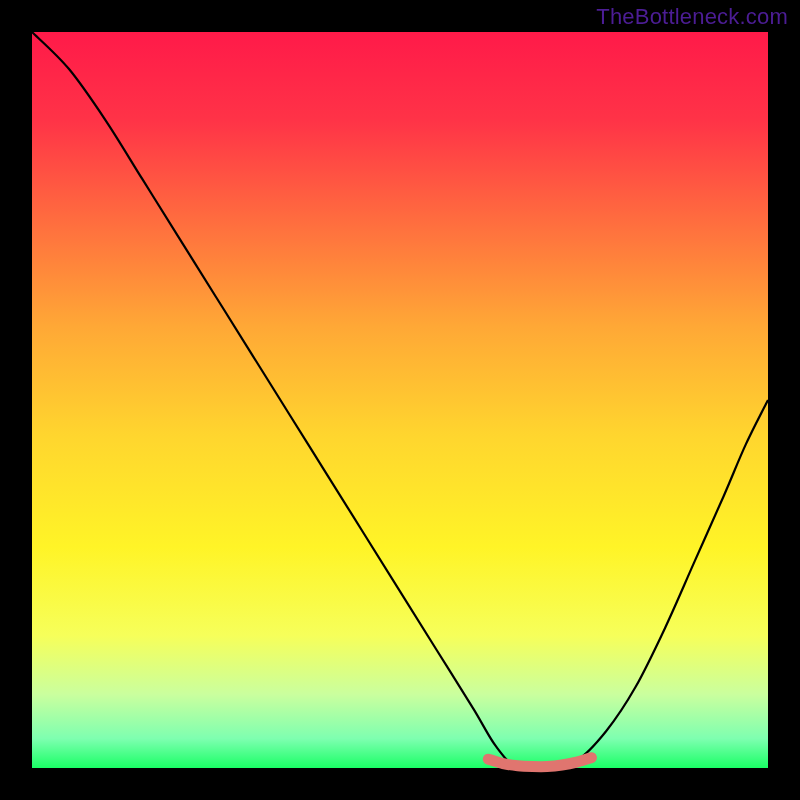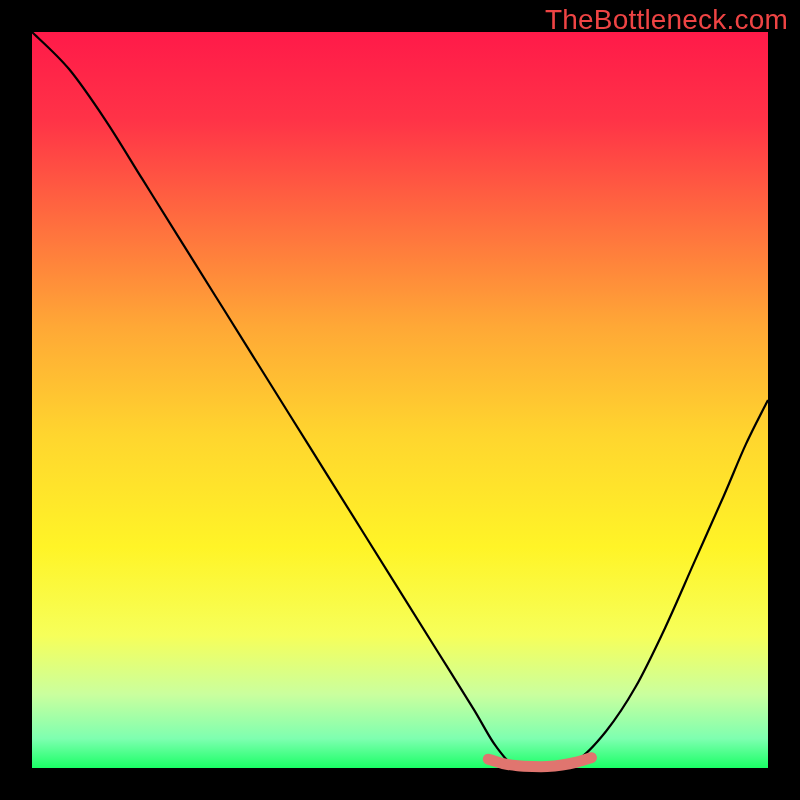--- a/index.html
+++ b/index.html
@@ -8,22 +8,22 @@
     background: #ffffff;
     width: 800px;
     height: 800px;
     position: relative;
     font-family: Arial, Helvetica, sans-serif;
   }
   .watermark {
     position: absolute;
     top: 4px;
     right: 12px;
-    color: #ef4444;
-    font-size: 28px;
+    color: #4c1d95;
+    font-size: 22px;
     font-weight: 400;
     letter-spacing: 0.2px;
     z-index: 10;
     margin-left: 19px;
   }
   svg {
     display: block;
   }
 </style>
 </head>

